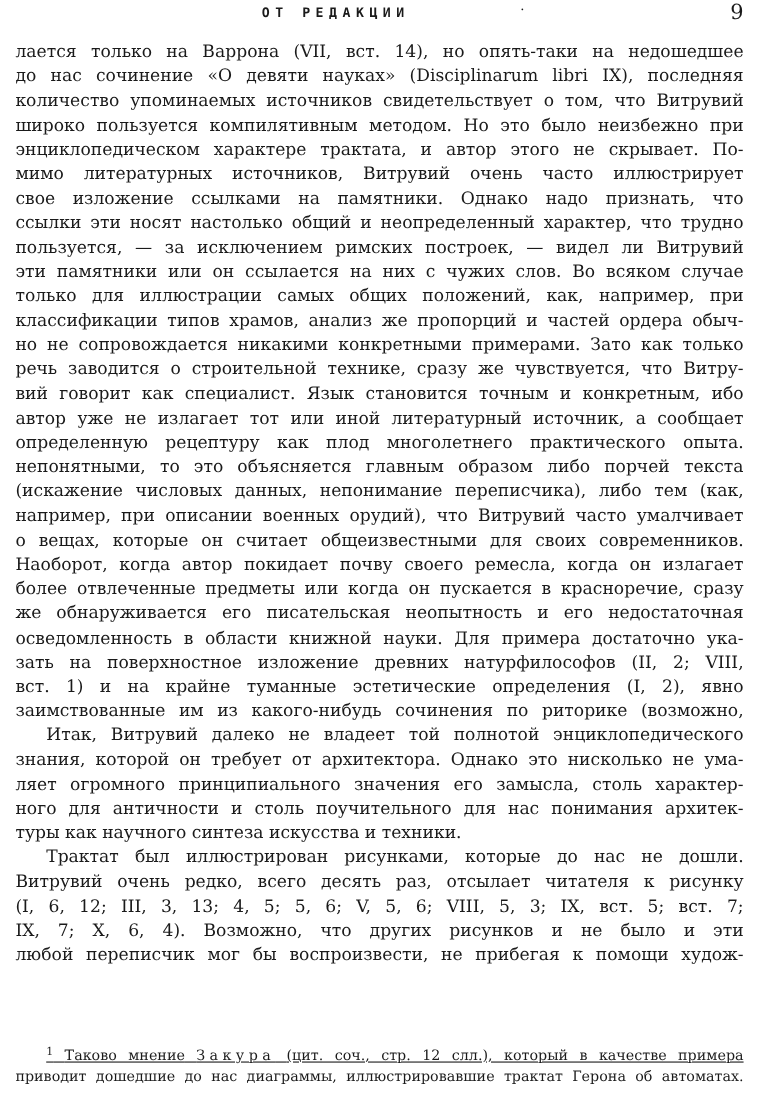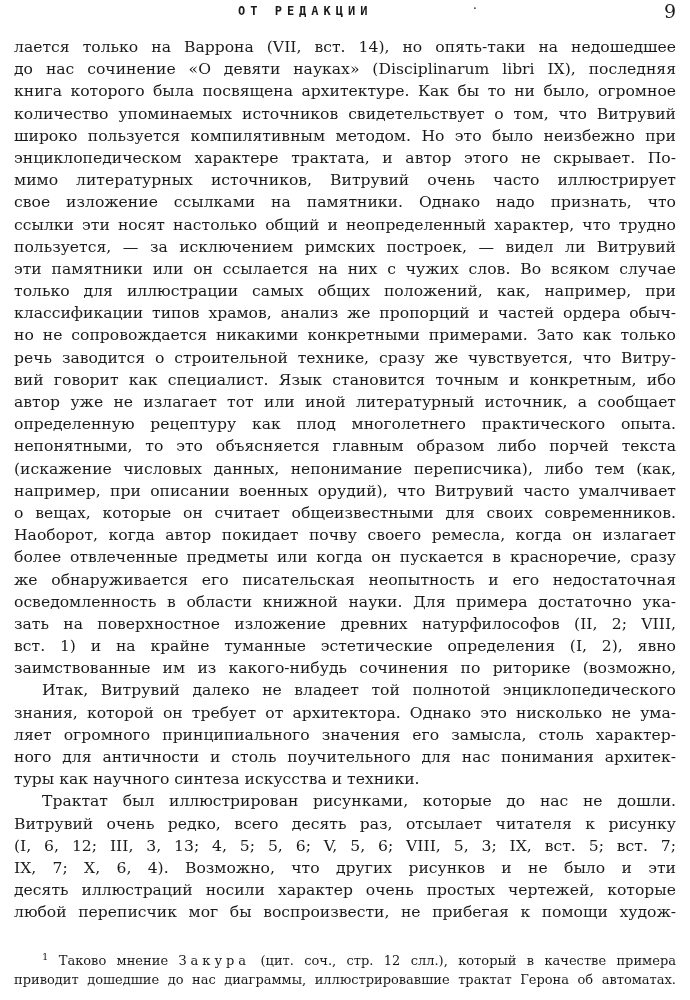--- a/index.html
+++ b/index.html
@@ -32,37 +32,36 @@
   }
   .line.last { text-align-last: left; }
   .line.indent { padding-left: 28px; }
   .footnote {
     position: absolute; top: 951px; left: 14px; width: 662px;
   }
   .fn-line {
     font-size: 13px; line-height: 19px; height: 19px;
     text-align: justify; text-align-last: justify;
   }
-  .fn-line.indent { padding-left: 28px; }
+  .fn-line.indent { padding-left: 28px; text-decoration: underline; }
   sup { font-size: 10px; line-height: 0; }
   .spaced { letter-spacing: 4px; }
 </style>
 </head>
 <body>
 
 <div class="header">
   <span class="running-title">ОТ РЕДАКЦИИ</span>
   <span class="header-dot">·</span>
   <span class="page-number">9</span>
 </div>
 
 <div class="body-text">
   <div class="line">лается только на Варрона (VII, вст. 14), но опять-таки на недошедшее</div>
   <div class="line">до нас сочинение «О девяти науках» (Disciplinarum libri IX), последняя</div>
-  <div class="line">книга которого была посвящена архитектуре. Как бы то ни было, огромное</div>
   <div class="line">количество упоминаемых источников свидетельствует о том, что Витрувий</div>
   <div class="line">широко пользуется компилятивным методом. Но это было неизбежно при</div>
   <div class="line">энциклопедическом характере трактата, и автор этого не скрывает. По-</div>
   <div class="line">мимо литературных источников, Витрувий очень часто иллюстрирует</div>
   <div class="line">свое изложение ссылками на памятники. Однако надо признать, что</div>
   <div class="line">ссылки эти носят настолько общий и неопределенный характер, что трудно</div>
   <div class="line">пользуется, — за исключением римских построек, — видел ли Витрувий</div>
   <div class="line">эти памятники или он ссылается на них с чужих слов. Во всяком случае</div>
   <div class="line">только для иллюстрации самых общих положений, как, например, при</div>
   <div class="line">классификации типов храмов, анализ же пропорций и частей ордера обыч-</div>
@@ -84,21 +83,20 @@
   <div class="line">заимствованные им из какого-нибудь сочинения по риторике (возможно,</div>
   <div class="line indent">Итак, Витрувий далеко не владеет той полнотой энциклопедического</div>
   <div class="line">знания, которой он требует от архитектора. Однако это нисколько не ума-</div>
   <div class="line">ляет огромного принципиального значения его замысла, столь характер-</div>
   <div class="line">ного для античности и столь поучительного для нас понимания архитек-</div>
   <div class="line last">туры как научного синтеза искусства и техники.</div>
   <div class="line indent">Трактат был иллюстрирован рисунками, которые до нас не дошли.</div>
   <div class="line">Витрувий очень редко, всего десять раз, отсылает читателя к рисунку</div>
   <div class="line">(I, 6, 12; III, 3, 13; 4, 5; 5, 6; V, 5, 6; VIII, 5, 3; IX, вст. 5; вст. 7;</div>
   <div class="line">IX, 7; X, 6, 4). Возможно, что других рисунков и не было и эти</div>
-  <div class="line">десять иллюстраций носили характер очень простых чертежей, которые</div>
   <div class="line">любой переписчик мог бы воспроизвести, не прибегая к помощи худож-</div>
 
 </div>
 
 <div class="footnote">
   <div class="fn-line indent"><sup>1</sup> <span>Таково мнение</span> <span class="spaced">Закура</span> <span>(цит. соч., стр. 12 слл.), который в качестве примера</span></div>
   <div class="fn-line">приводит дошедшие до нас диаграммы, иллюстрировавшие трактат Герона об автоматах.</div>
 </div>
 
 </body></html>

